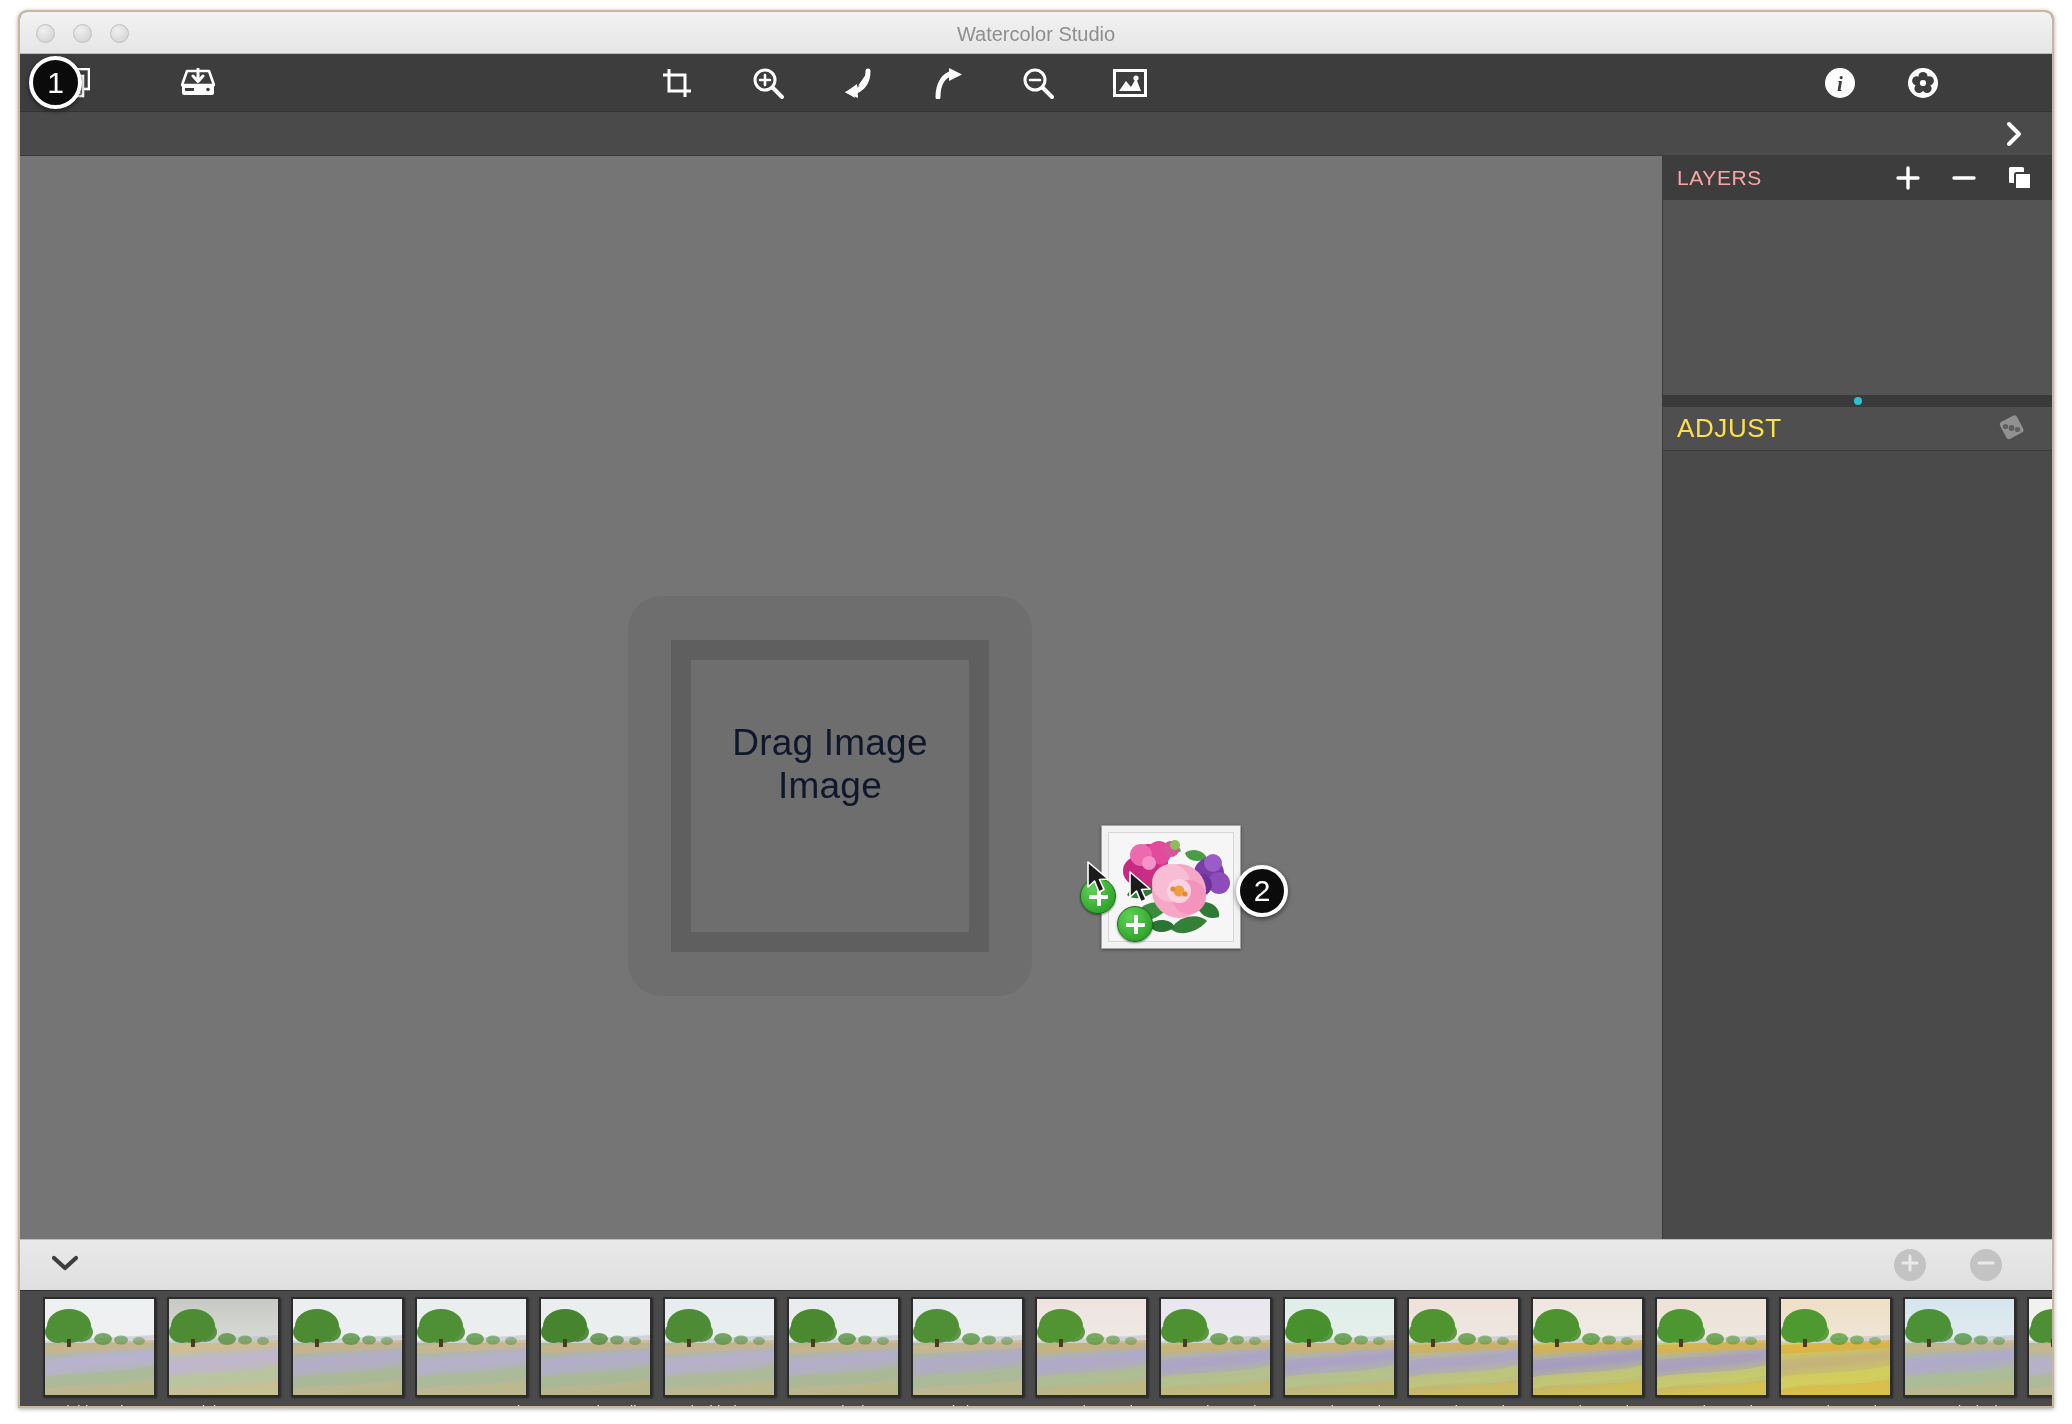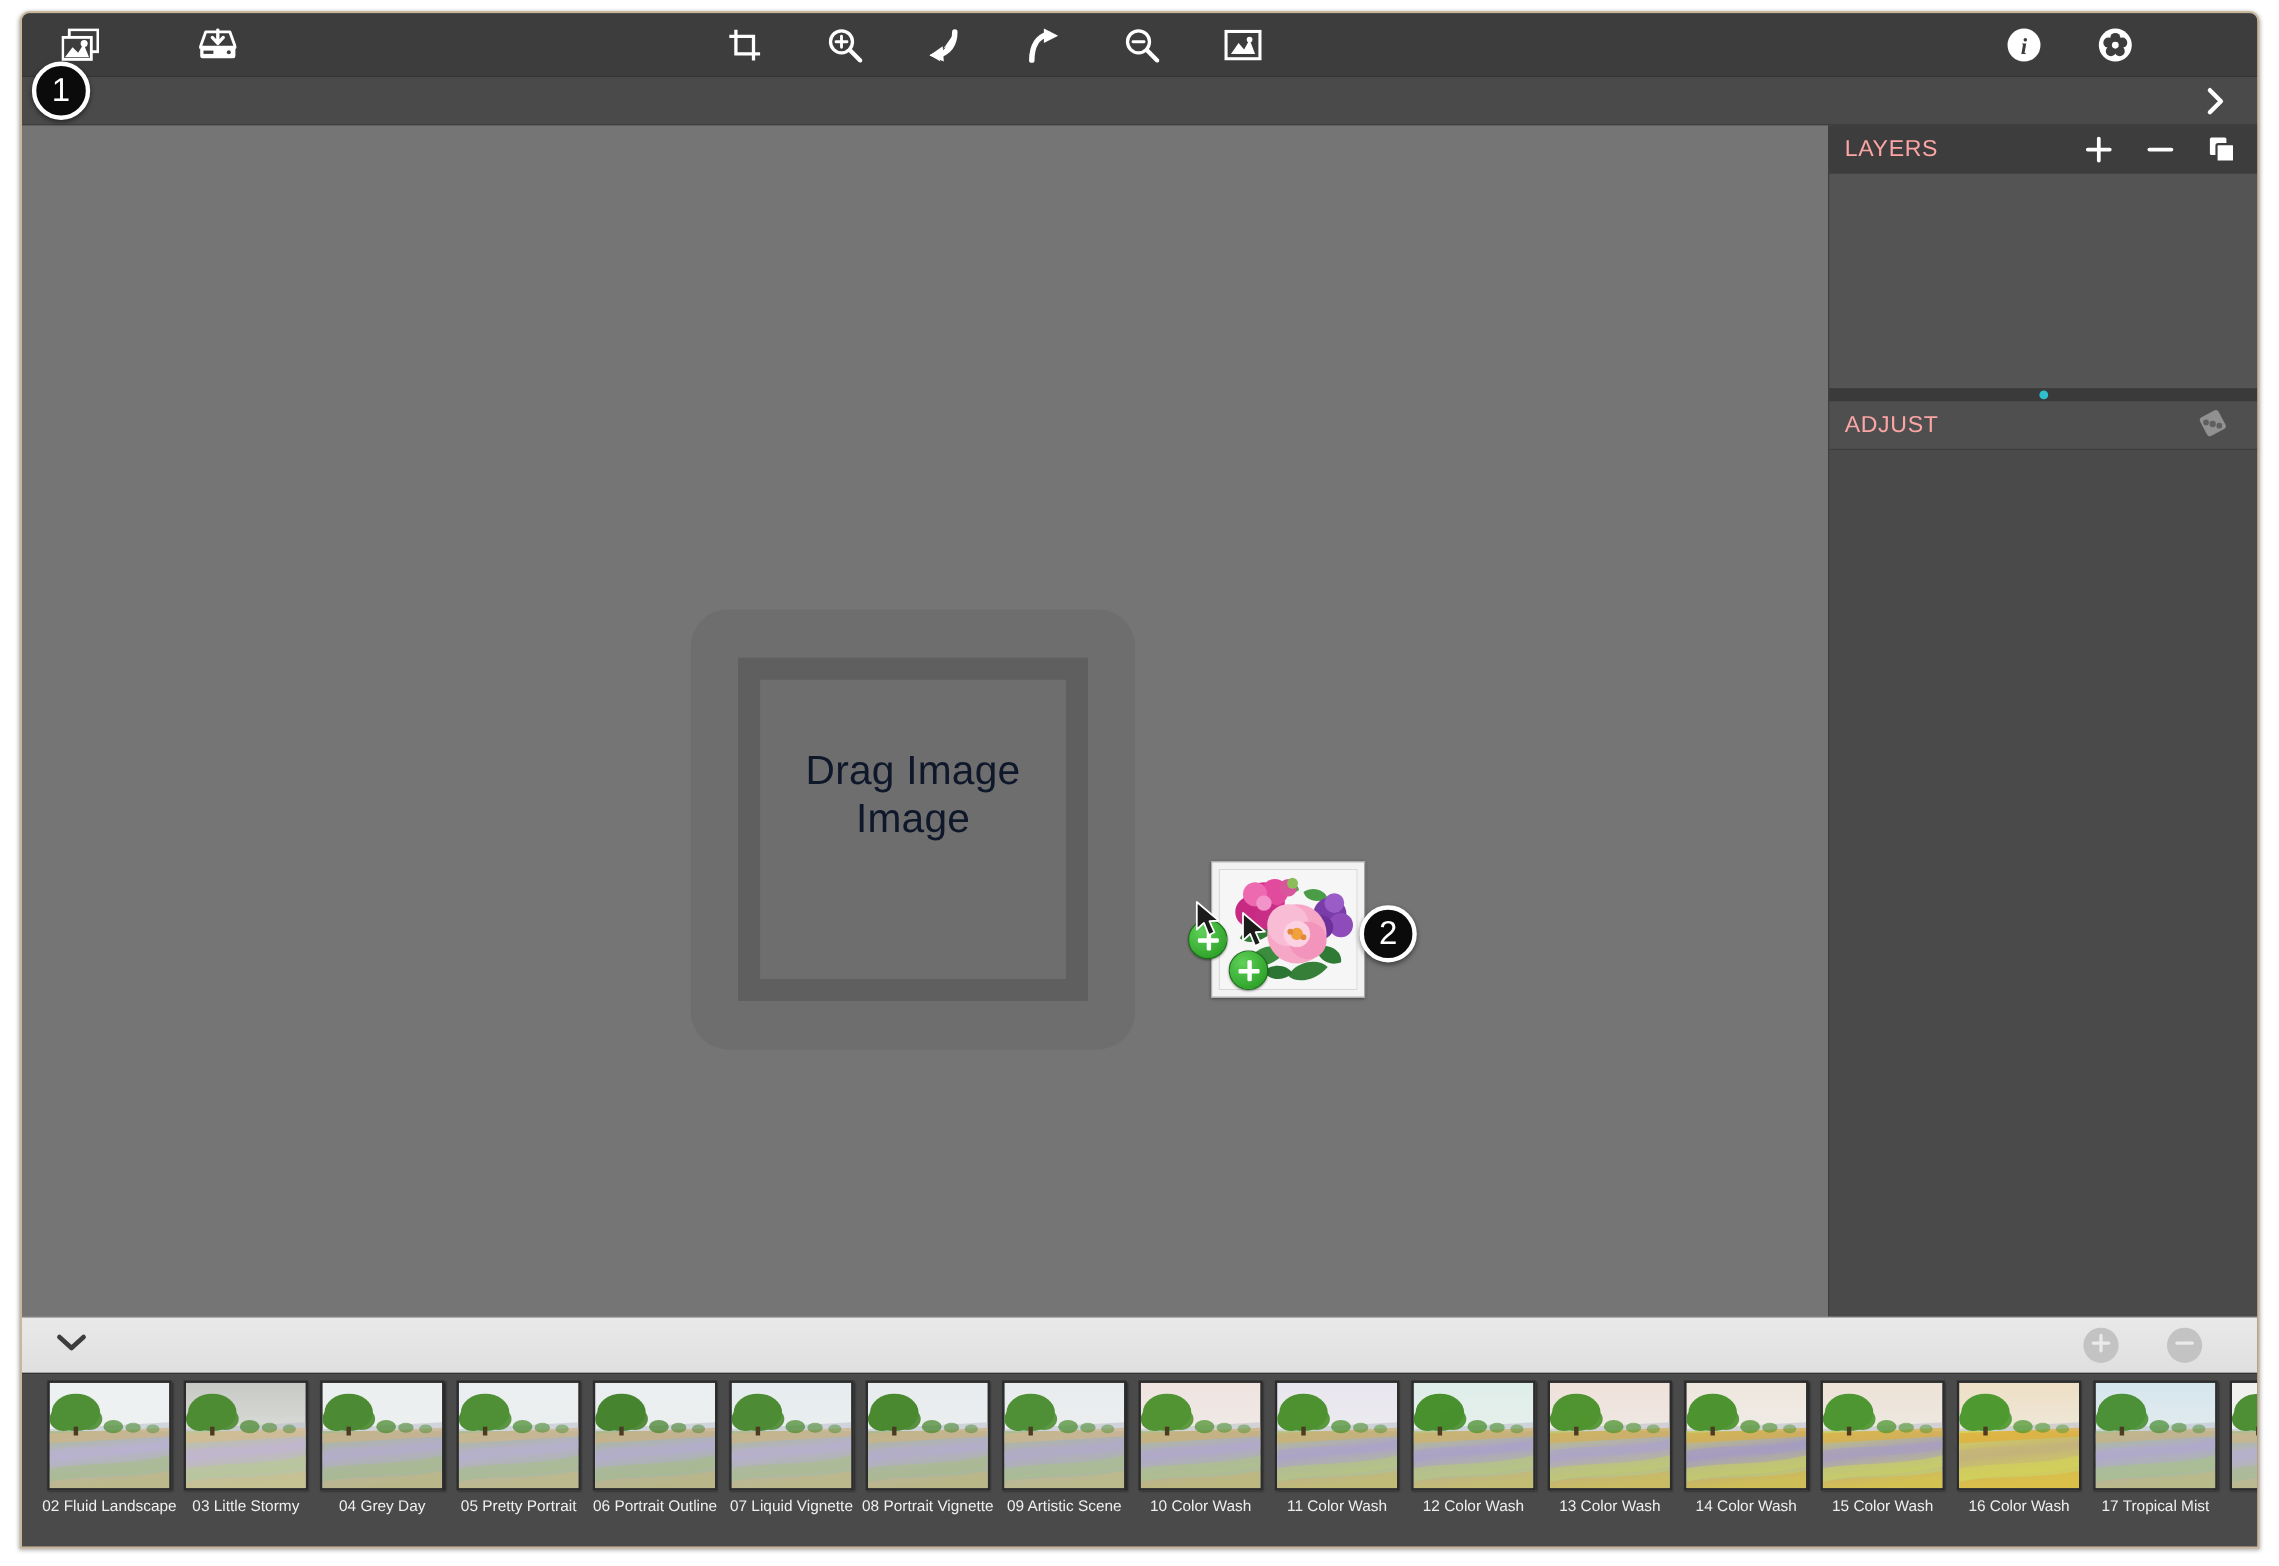--- a/index.html
+++ b/index.html
@@ -212,21 +212,21 @@
     background: #2fc0d0;
   }
   .adjust-head {
     position: relative;
     height: 44px;
     background: #4f4f4f;
     display: flex; align-items: center;
     padding-left: 14px;
     border-bottom: 1px solid #3d3d3d;
   }
-  .adjust-head .ph-title { font-size: 21px; color: #fca5a5; letter-spacing: 0.6px; }
+  .adjust-head .ph-title { font-size: 26px; color: #fde047; letter-spacing: 0.6px; }
   .adjust-head .adj-icon { position: absolute; right: 26px; top: 50%; transform: translateY(-50%); opacity: .55; }
   .adjust-body {
     height: calc(1083px - 44px - 195px - 12px - 44px);
     background: #4a4a4a;
   }
 
   
   .presets-head {
     position: relative;
     height: 52px;
@@ -290,20 +290,28 @@
     font-family: "Liberation Sans", sans-serif;
     width: 123px;
   }
 </style>
 </head>
 <body>
 
 <div id="app">
   <div class="window">
 
+    <div class="titlebar">
+      <div class="traffic">
+        <div class="dot"></div>
+        <div class="dot"></div>
+        <div class="dot"></div>
+      </div>
+      <div class="win-title">Watercolor Studio</div>
+    </div>
 
     <div class="toolbar">
 
       <div class="tb-icon" style="left:30px;">
         <span>
           <svg width="34" height="30" viewBox="0 0 34 30">
             <rect x="7" y="1" width="26" height="20" fill="none" stroke="#fff" stroke-width="2.6"></rect>
             <rect x="1" y="8" width="26" height="20" fill="#3d3d3d" stroke="#fff" stroke-width="2.6"></rect>
             <path d="M3 26 L10 17 L15 22 L20 14 L25 26 Z" fill="#fff"></path>
             <circle cx="20.5" cy="13.5" r="3.2" fill="#fff"></circle>

